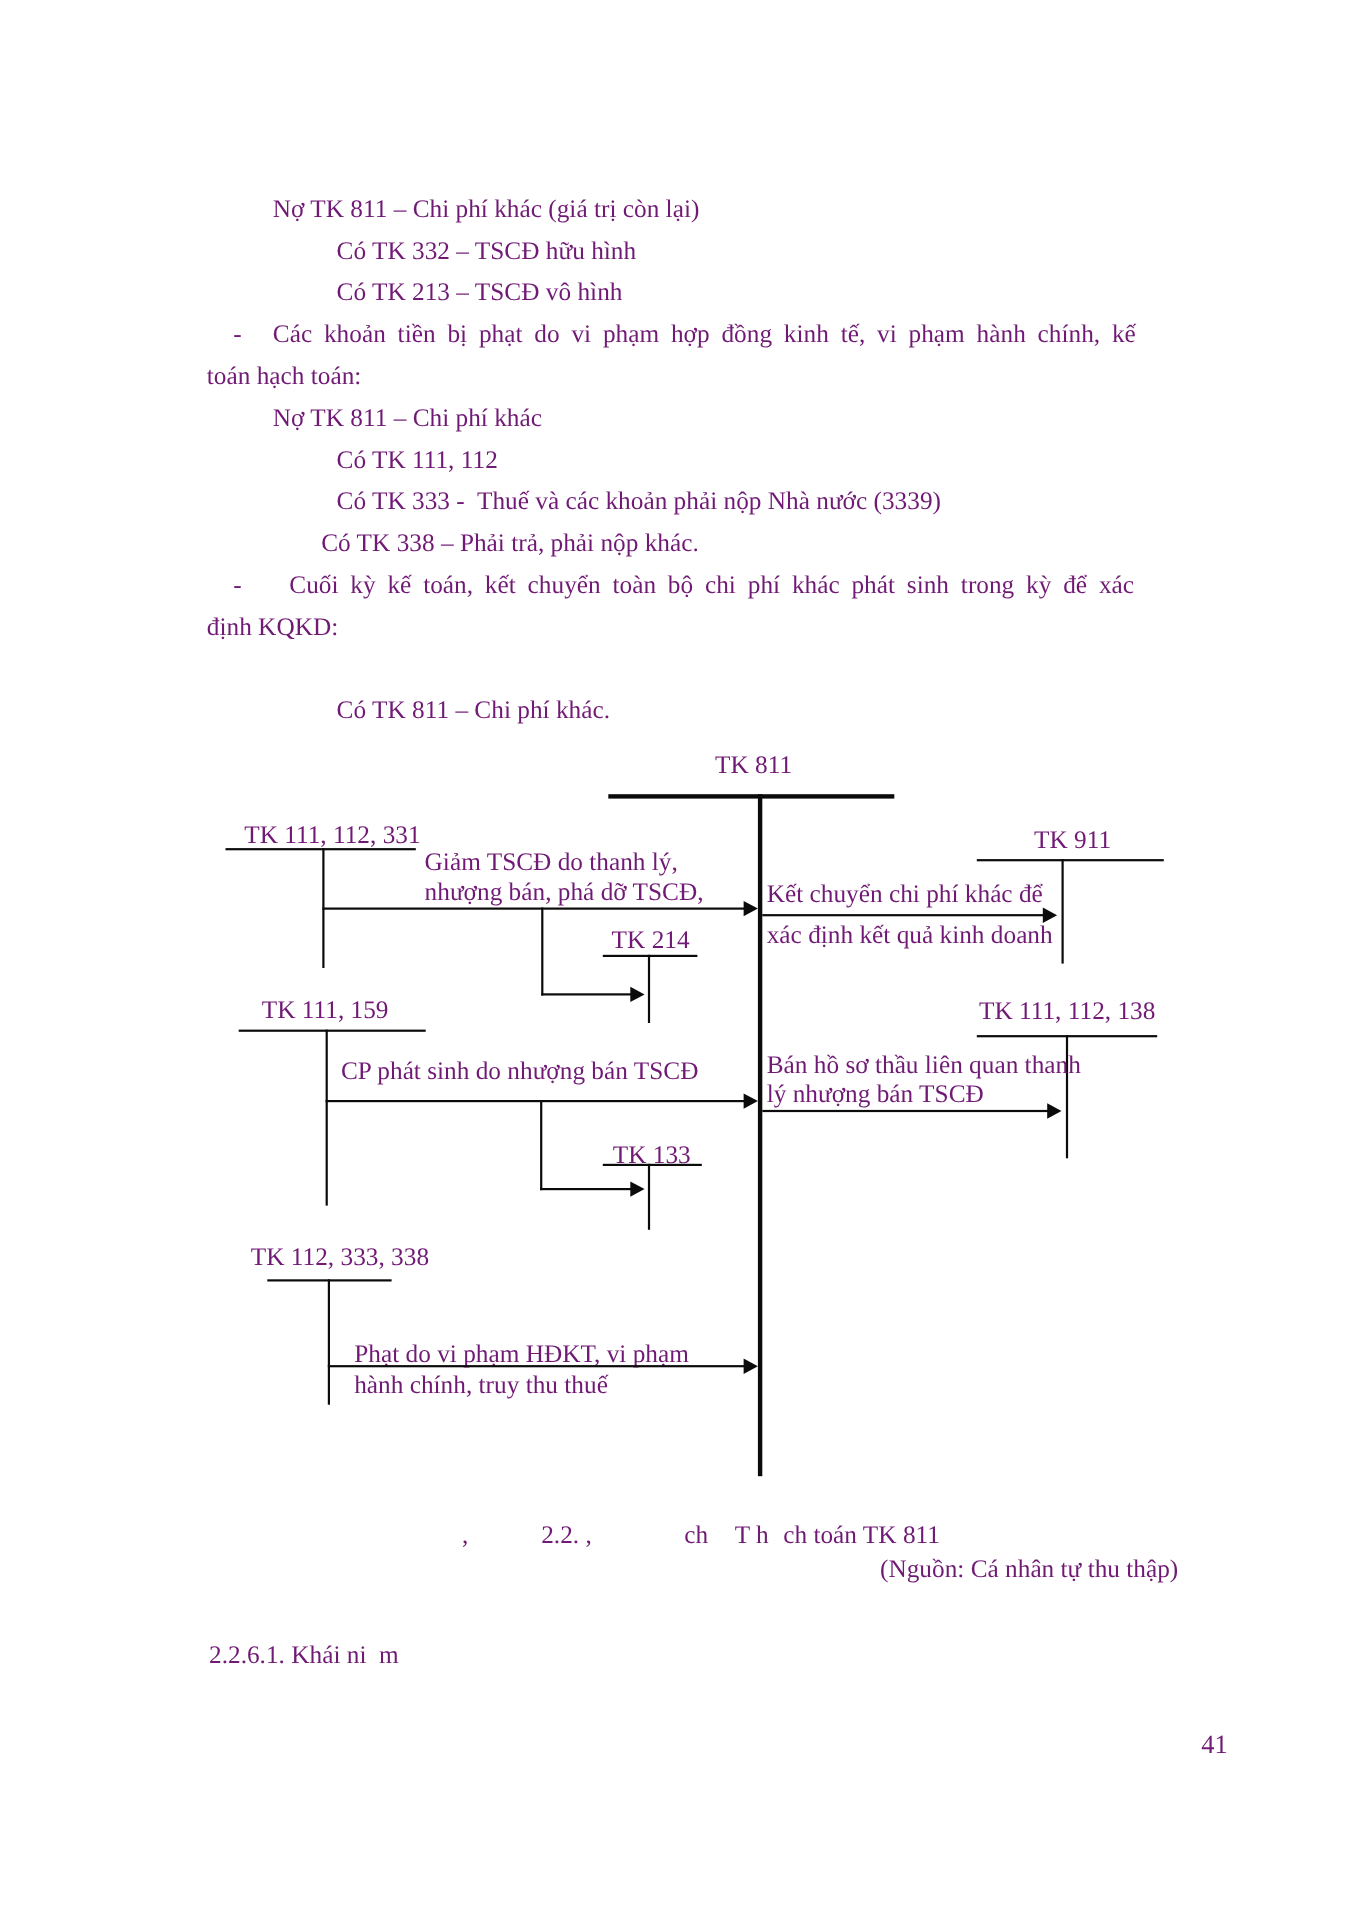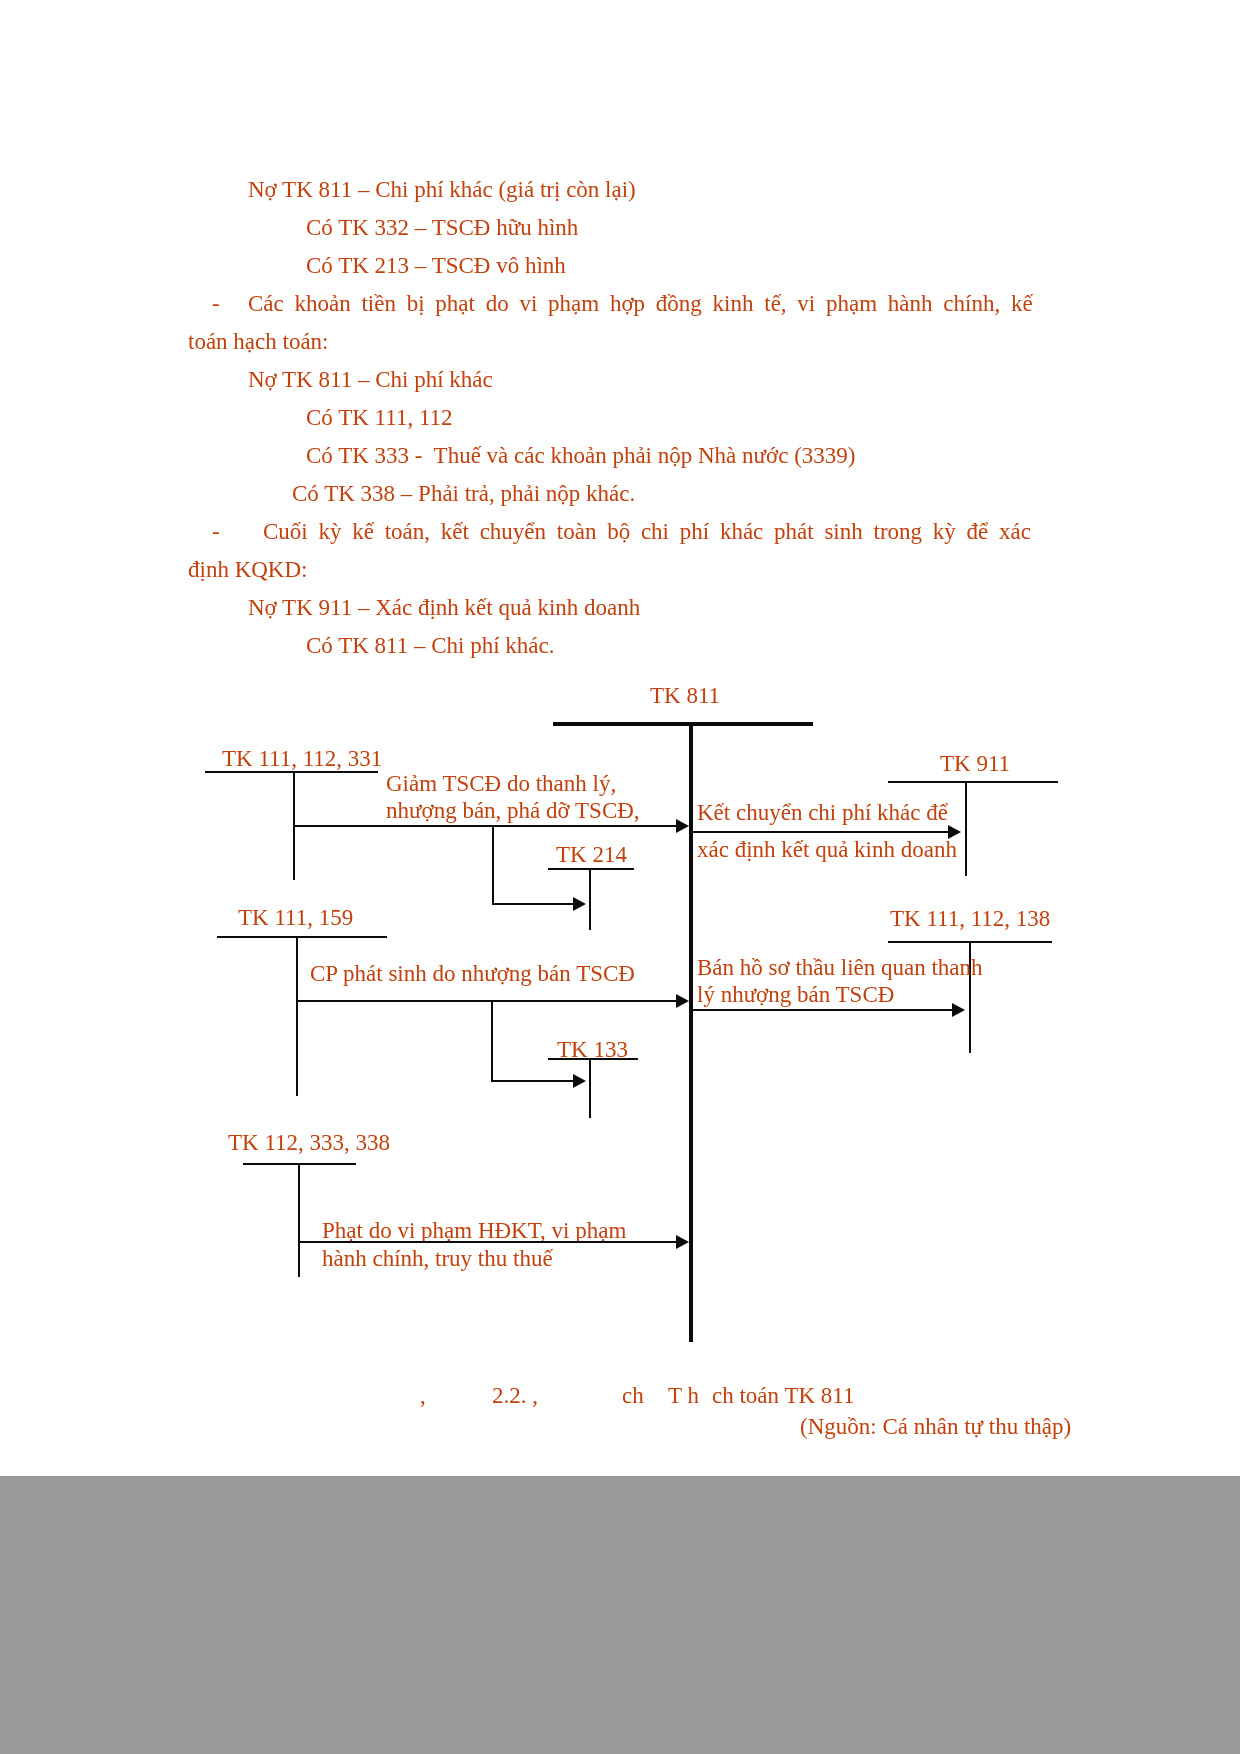--- a/index.html
+++ b/index.html
@@ -1,17 +1,17 @@
 <!DOCTYPE html>
 <html><head>
 <meta charset="utf-8">
 <style>
   html,body{margin:0;padding:0;background:#9a9a9a;}
-  .page{position:relative;width:1240px;height:1476px;background:#ffffff;
-        font-family:"Liberation Serif","DejaVu Serif",serif;color:#c2410c;overflow:hidden;}
+  .page{position:relative;width:1240px;height:1754px;background:#ffffff;
+        font-family:"Liberation Serif","DejaVu Serif",serif;color:#701a75;overflow:hidden;}
   .t{position:absolute;font-size:23px;line-height:28px;white-space:pre;}
   .b{font-weight:normal;}
   .jt{word-spacing:5px;}
   .hl{position:absolute;height:2px;background:#0b0b0b;}
   .vl{position:absolute;width:2px;background:#0b0b0b;}
   .thick{background:#0b0b0b;position:absolute;}
   .ah{position:absolute;width:0;height:0;
       border-top:7px solid transparent;border-bottom:7px solid transparent;
       border-left:13px solid #0b0b0b;}
   .pgnum{position:absolute;font-size:24px;}
@@ -27,21 +27,20 @@
   <span class="t" style="top:290px;left:212px">-</span>
   <div class="t jt" style="top:290px;left:248px">Các khoản tiền bị phạt do vi phạm hợp đồng kinh tế, vi phạm hành chính, kế</div>
   <div class="t" style="top:328px;left:188px">toán hạch toán:</div>
   <div class="t" style="top:366px;left:248px">Nợ TK 811 – Chi phí khác</div>
   <div class="t" style="top:404px;left:306px">Có TK 111, 112</div>
   <div class="t" style="top:442px;left:306px">Có TK 333 -  Thuế và các khoản phải nộp Nhà nước (3339)</div>
   <div class="t" style="top:480px;left:292px">Có TK 338 – Phải trả, phải nộp khác.</div>
   <span class="t" style="top:518px;left:212px">-</span>
   <div class="t jt" style="top:518px;left:263px">Cuối kỳ kế toán, kết chuyển toàn bộ chi phí khác phát sinh trong kỳ để xác</div>
   <div class="t" style="top:556px;left:188px">định KQKD:</div>
-  <div class="t" style="top:594px;left:248px">Nợ TK 911 – Xác định kết quả kinh doanh</div>
   <div class="t" style="top:632px;left:306px">Có TK 811 – Chi phí khác.</div>
 
   <div class="t b" style="top:682px;left:650px">TK 811</div>
   <div class="thick" style="top:722px;left:553px;width:260px;height:4px"></div>
   <div class="thick" style="top:722px;left:689px;width:4px;height:620px"></div>
 
   <div class="t" style="top:745px;left:222px">TK 111, 112, 331</div>
   <div class="hl" style="top:771px;left:205px;width:173px"></div>
   <div class="vl" style="top:771px;left:293px;height:109px"></div>
   <div class="t" style="top:770px;left:386px">Giảm TSCĐ do thanh lý,</div>

